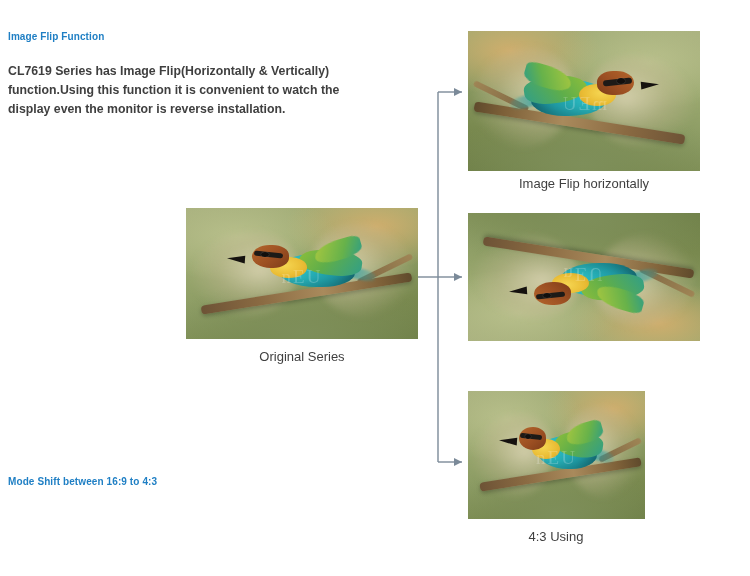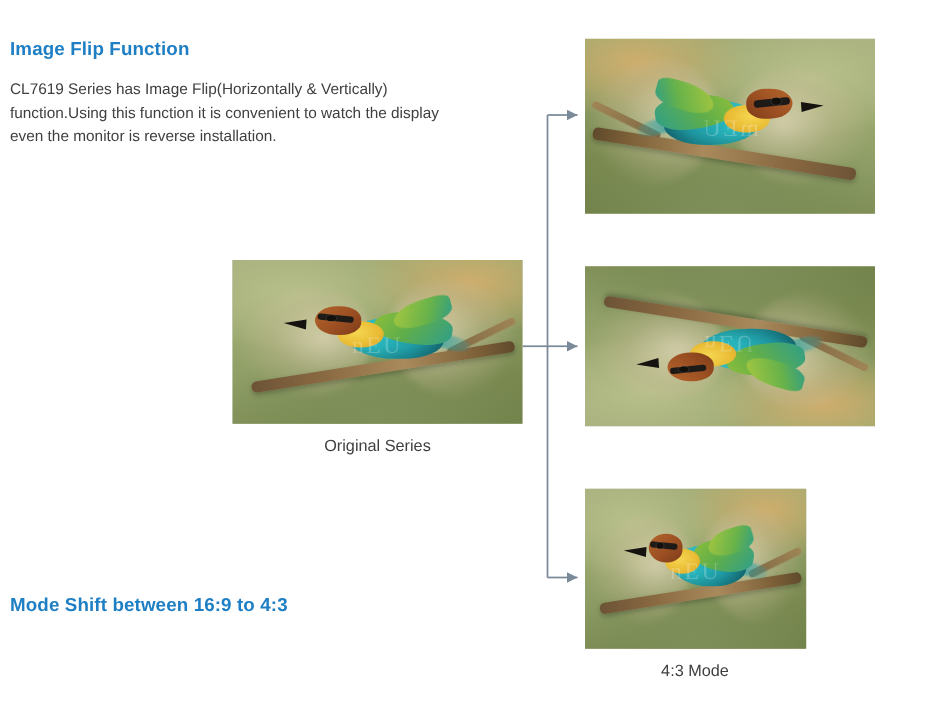--- a/index.html
+++ b/index.html
@@ -15,34 +15,34 @@
     position: relative;
     width: 750px;
     height: 576px;
     overflow: hidden;
     background: #ffffff;
   }
 
   
   .heading {
     position: absolute;
-    font-size: 15px;
+    font-size: 10px;
     font-weight: bold;
     color: #1f7fc4;
     letter-spacing: 0.1px;
   }
   .paragraph {
     position: absolute;
     font-size: 12.3px;
     line-height: 19px;
     color: #3f3f3f;
   }
 
   #heading-flip { left: 8px; top: 31px; }
-  #para-flip    { left: 8px; top: 62px; width: 345px; }
+  #para-flip    { left: 8px; top: 62px; width: 345px; font-weight: bold; }
 
   #heading-mode { left: 8px; top: 428px; margin-top: 48px; }
   #para-mode    { left: 8px; top: 457px; width: 350px; }
 
   
   .panel {
     position: absolute;
     overflow: hidden;
     background: #9aa37a;
   }
@@ -316,20 +316,21 @@
         <div class="wing2"></div>
         <div class="throat"></div>
         <div class="head"></div>
         <div class="eyeband"></div>
         <div class="eye"></div>
         <div class="beak"></div>
       </div>
       <div class="wm">mEU</div>
     </div>
   </div>
+  <div class="caption" id="cap-hflip">Image Flip horizontally</div>
 
   <div class="panel flip-v" id="panel-vflip">
     <div class="scene">
       <div class="bg"></div>
       <div class="blur-wing-l"></div>
       <div class="blur-wing-r"></div>
       <div class="branch2"></div>
       <div class="branch"></div>
       <div class="bird">
         <div class="tail"></div>
@@ -360,15 +361,15 @@
         <div class="wing2"></div>
         <div class="throat"></div>
         <div class="head"></div>
         <div class="eyeband"></div>
         <div class="eye"></div>
         <div class="beak"></div>
       </div>
       <div class="wm">nEU</div>
     </div>
   </div>
-  <div class="caption" id="cap-43">4:3 Mode</div>
+  <div class="caption" id="cap-43">4:3 Using</div>
 
 </div>
 
 </body></html>

